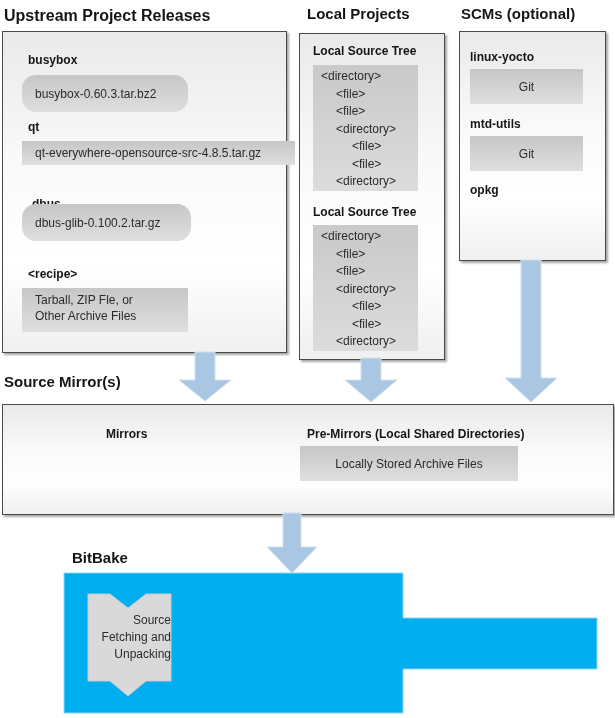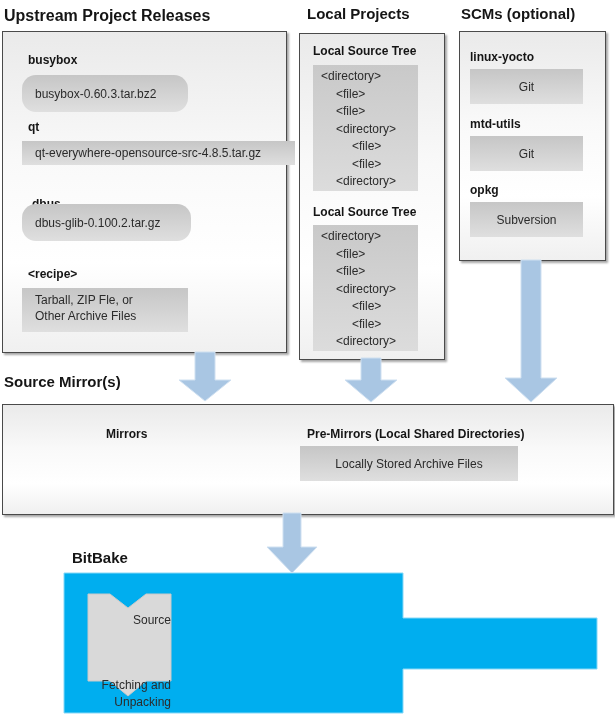--- a/index.html
+++ b/index.html
@@ -110,34 +110,33 @@
     <span class="treeline ind2">&lt;file&gt;</span>
     <span class="treeline ind2">&lt;file&gt;</span>
     <span class="treeline ind1">&lt;directory&gt;</span>
   </div>
 
   <div class="item-label" id="lbl-linux-yocto">linux-yocto</div>
   <div class="gbox centered" id="box-git1">Git</div>
   <div class="item-label" id="lbl-mtd-utils">mtd-utils</div>
   <div class="gbox centered" id="box-git2">Git</div>
   <div class="item-label" id="lbl-opkg">opkg</div>
-  <div class="gbox centered" id="box-subversion">Subversion</div>
 
   <div class="item-label" id="lbl-mirrors">Mirrors</div>
   <div class="item-label" id="lbl-premirrors">Pre-Mirrors (Local Shared Directories)</div>
   <div class="gbox centered" id="box-premirrors">Locally Stored Archive Files</div>
 
   <svg id="overlay" viewBox="0 0 615 718" xmlns="http://www.w3.org/2000/svg">
     <polygon id="bitbake-shape" points="64,573 403,573 403,618 597,618 597,669 403,669 403,713 64,713" fill="#00aeef"></polygon>
     <polygon id="fetch-shape" points="88,594 110,594 128,608 146,594 171,594 171,681 146,681 128,696 110,681 88,681" fill="#d9d9d9"></polygon>
     <polygon class="arrow" points="195,352 215,352 215,380 231,380 205,401 179,380 195,380" fill="#a9c6e3"></polygon>
     <polygon class="arrow" points="361,358 381,358 381,380 397,380 371,402 345,380 361,380" fill="#a9c6e3"></polygon>
     <polygon class="arrow" points="521,260 541,260 541,378 557,378 531,402 505,378 521,378" fill="#a9c6e3"></polygon>
     <polygon class="arrow" points="283,513 301,513 301,547 317,547 292,573 267,547 283,547" fill="#a9c6e3"></polygon>
   </svg>
 
   <div id="fetch-label">
     <span class="treeline" style="height:17px;">Source</span>
-    <span class="treeline" style="height:17px;margin-top:48px;">Fetching and</span>
+    <span class="treeline" style="height:17px;">Fetching and</span>
     <span class="treeline" style="height:17px;">Unpacking</span>
   </div>
 
 </div>
 
 </body></html>

